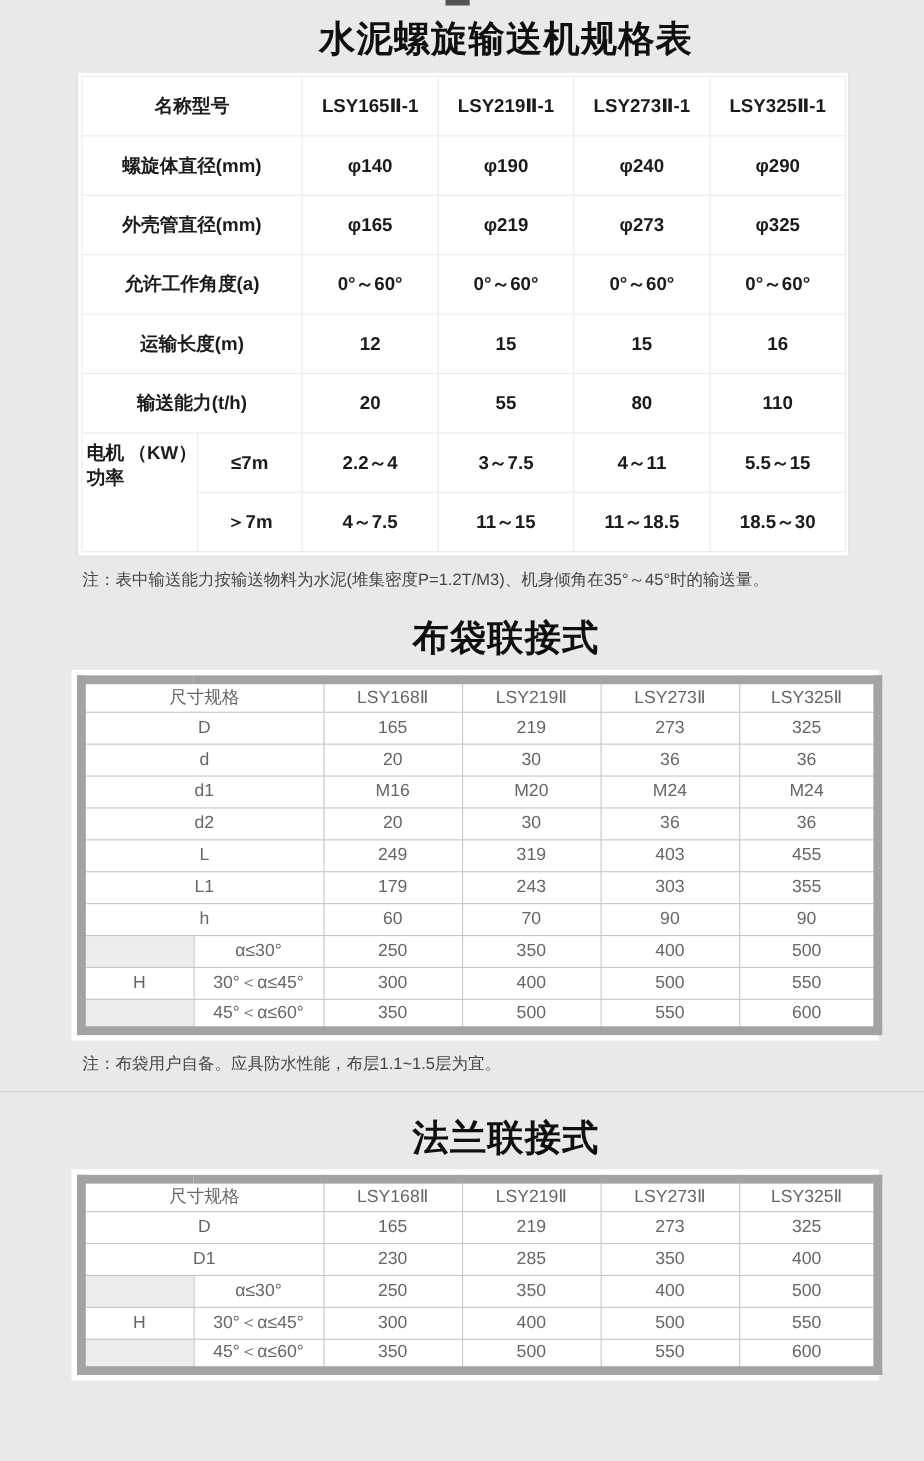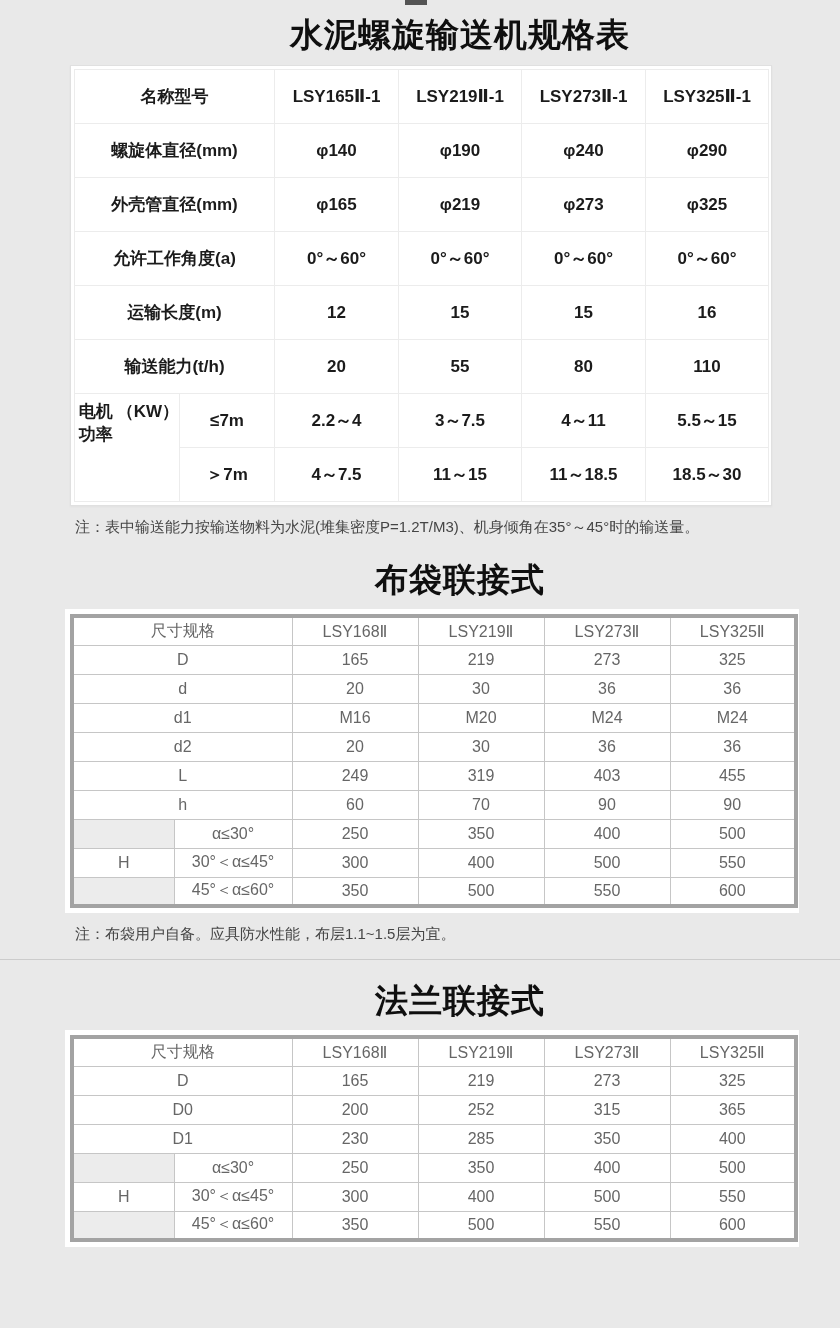--- a/index.html
+++ b/index.html
@@ -34,21 +34,21 @@
   }
   .t1 td.motor-label { height:108px; }
   .motor-label .ml-wrap { display:flex; flex-direction:row; justify-content:space-around; height:96px; }
 
   .note { margin:12px 0 0 75px; font-size:15px; color:#454545; }
 
   .t2-title { margin-top:22px; }
 
   
   .card2 { margin:8px 0 0 65px; width:734px; background:#fff; padding:5px; }
-  .t2 { width:724px; border:4px solid #a3a3a3; }
+  .t2 { width:724px; border:8px solid #a3a3a3; }
   .t2 td {
     border:1px solid #c6c6c6; height:29px;
     text-align:center; vertical-align:middle;
     font-size:16px; color:#666;
   }
   .t2 td.empty { background:#ececec; }
 
   .divider { margin-top:15px; border-top:1px solid #ccc; width:840px; }
   .t3-title { margin-top:20px; }
 </style>
@@ -187,20 +187,27 @@
       <td>36</td>
     </tr>
     <tr>
       <td colspan="2">L</td>
       <td>249</td>
       <td>319</td>
       <td>403</td>
       <td>455</td>
     </tr>
     <tr>
+      <td colspan="2">L1</td>
+      <td>179</td>
+      <td>243</td>
+      <td>303</td>
+      <td>355</td>
+    </tr>
+    <tr>
       <td colspan="2">h</td>
       <td>60</td>
       <td>70</td>
       <td>90</td>
       <td>90</td>
     </tr>
     <tr>
       <td class="empty"></td>
       <td>α≤30°</td>
       <td>250</td>
@@ -253,27 +260,20 @@
       <td>LSY325Ⅱ</td>
     </tr>
     <tr>
       <td colspan="2">D</td>
       <td>165</td>
       <td>219</td>
       <td>273</td>
       <td>325</td>
     </tr>
     <tr>
-      <td colspan="2">D0</td>
-      <td>200</td>
-      <td>252</td>
-      <td>315</td>
-      <td>365</td>
-    </tr>
-    <tr>
       <td colspan="2">D1</td>
       <td>230</td>
       <td>285</td>
       <td>350</td>
       <td>400</td>
     </tr>
     <tr>
       <td class="empty"></td>
       <td>α≤30°</td>
       <td>250</td>

